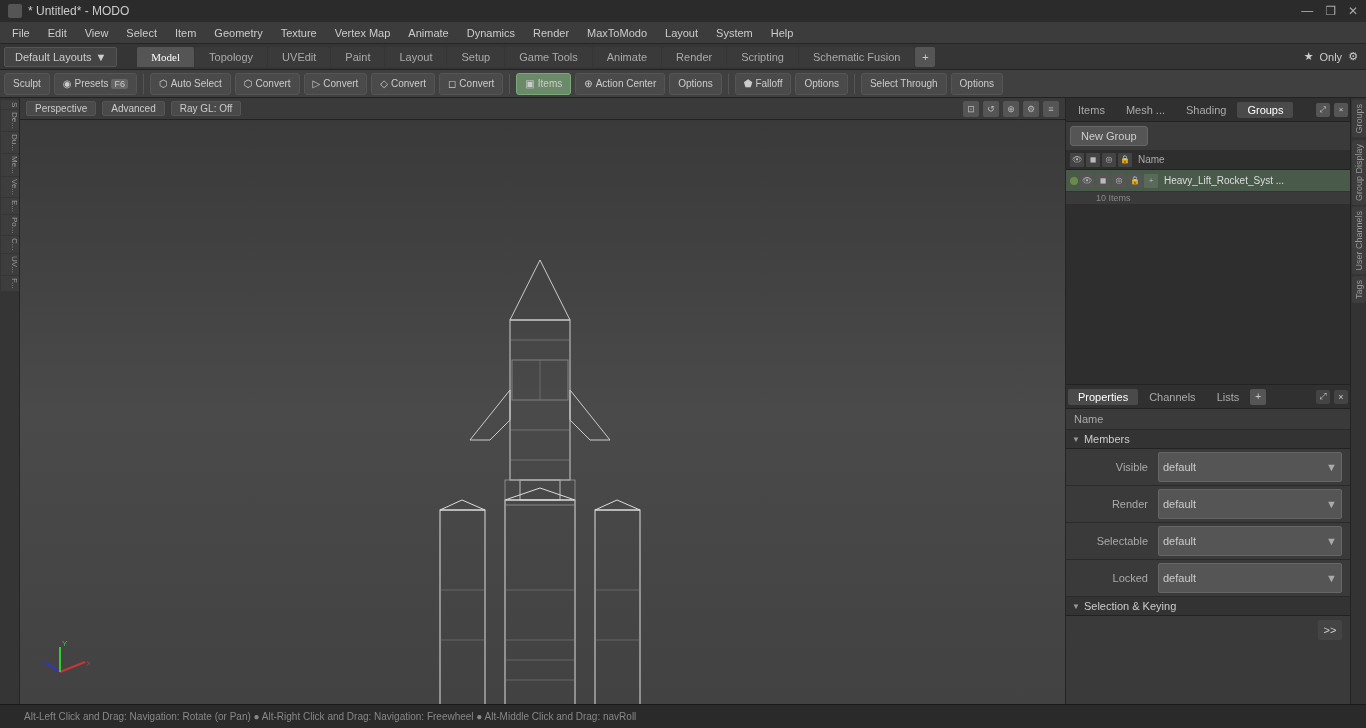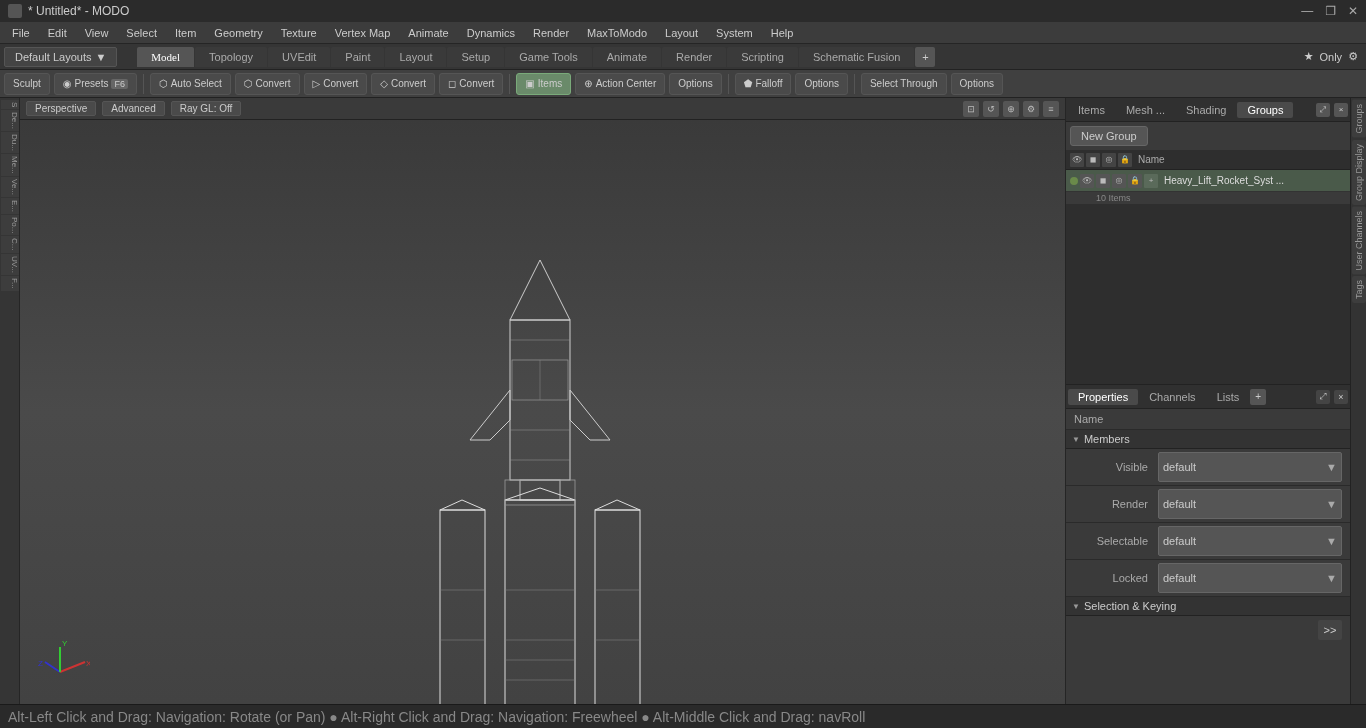--- a/index.html
+++ b/index.html
@@ -105,21 +105,21 @@
     .keying-grid-cell { width: 14px; height: 14px; background: #444; border: 1px solid #555; }
     .keying-none-label { font-size: 11px; color: #ccc; }
     .select-items-btn { padding: 3px 12px; background: #555; border: 1px solid #666; border-radius: 3px; cursor: pointer; font-size: 11px; color: #ccc; margin: 2px 8px; width: calc(100% - 16px); text-align: center; }
 
     
     #side-tabs { width: 16px; background: #333; border-left: 1px solid #222; display: flex; flex-direction: column; align-items: center; padding: 2px 0; }
     #side-tabs .st { writing-mode: vertical-rl; transform: rotate(180deg); font-size: 9px; color: #999; padding: 4px 2px; cursor: pointer; background: #3d3d3d; margin-bottom: 2px; border-radius: 2px; }
 
     
     #statusbar { display: flex; align-items: center; background: #2a2a2a; height: 24px; border-top: 1px solid #1a1a1a; padding: 0 8px; gap: 8px; }
-    #statusbar .status-text { font-size: 14px; color: #888; flex: 1; }
+    #statusbar .status-text { font-size: 10px; color: #888; flex: 1; margin-left: 16px; }
   </style>
 </head>
 <body>
 
 <div id="titlebar">
   <div id="titlebar-left">
     <span class="app-icon"></span>
     <span>* Untitled* - MODO</span>
   </div>
   <div id="titlebar-right">

